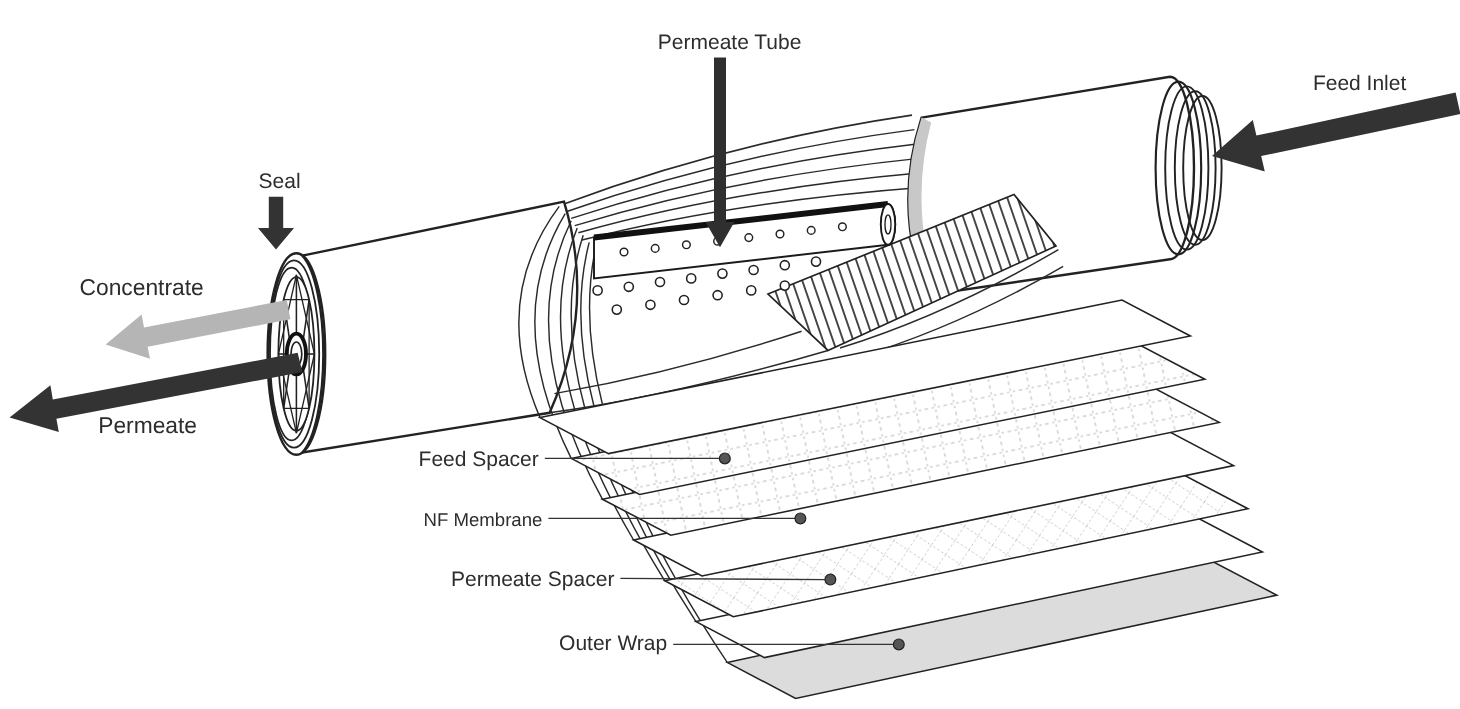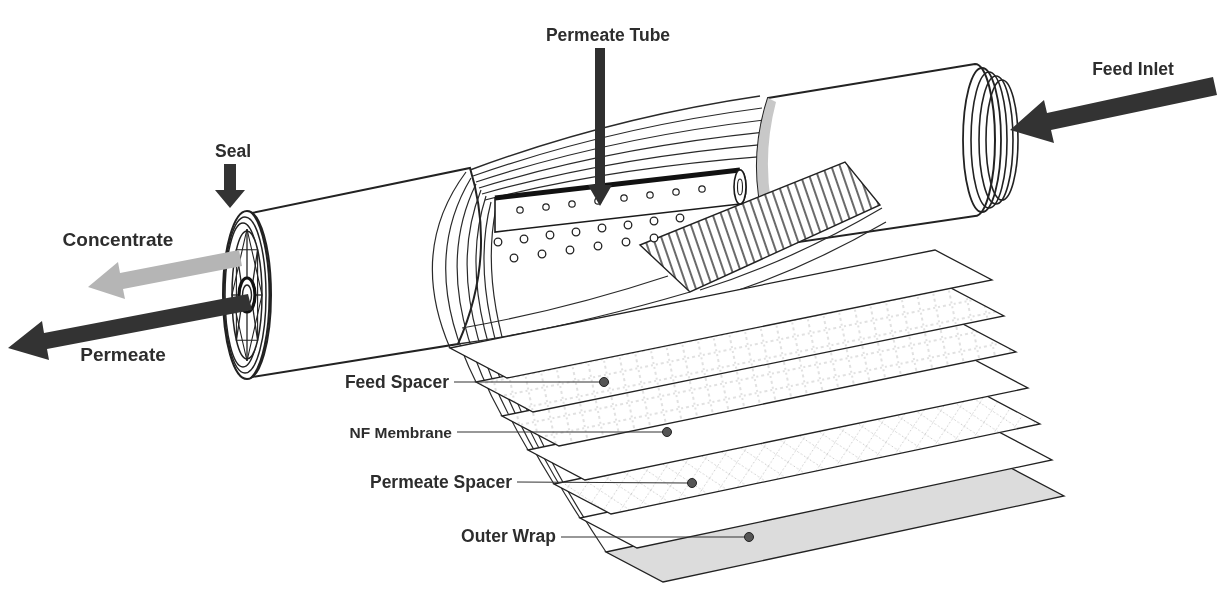--- a/index.html
+++ b/index.html
@@ -1,16 +1,16 @@
 <!DOCTYPE html>
 <html><head>
 <meta charset="utf-8">
 <style>
   html,body{margin:0;padding:0;background:#fff;}
-  #canvas{position:relative;width:1217px;height:591px;background:#fff;overflow:hidden;font-weight:bold;}
+  #canvas{position:relative;width:1217px;height:591px;background:#fff;overflow:hidden;}
   svg{display:block;}
   text{font-family:"Liberation Sans","DejaVu Sans",sans-serif;fill:#2d2d2d;}
   .lbl-lg{font-size:19px;}
   .lbl-md{font-size:17.5px;}
   .lbl-sm{font-size:15.5px;}
   .outline{stroke:#222;fill:none;}
 </style>
 </head>
 <body>
 

